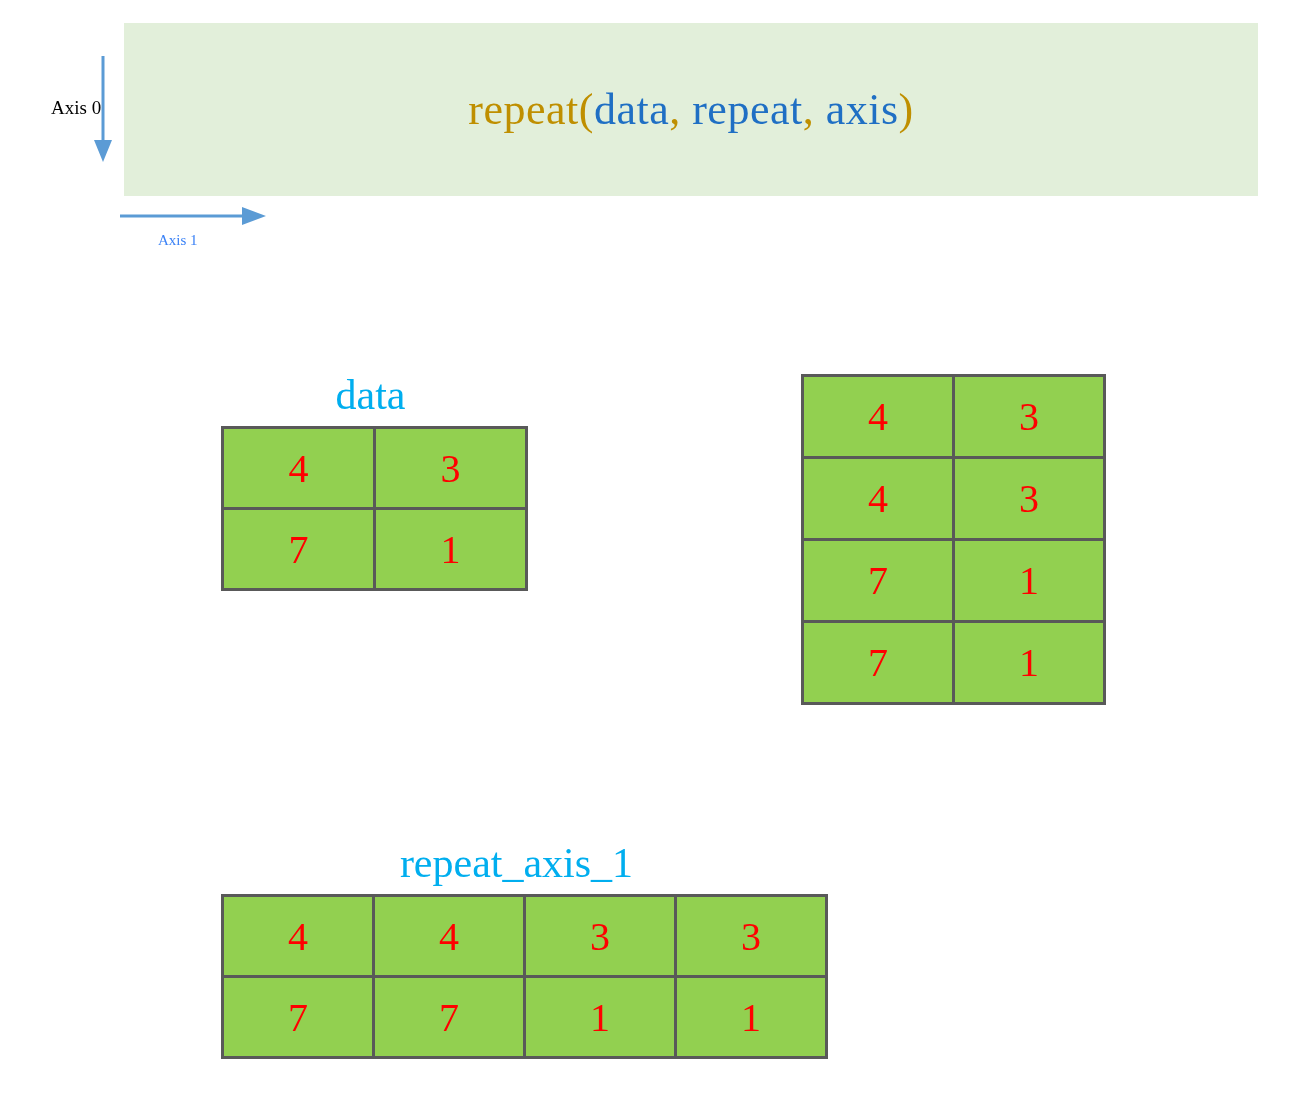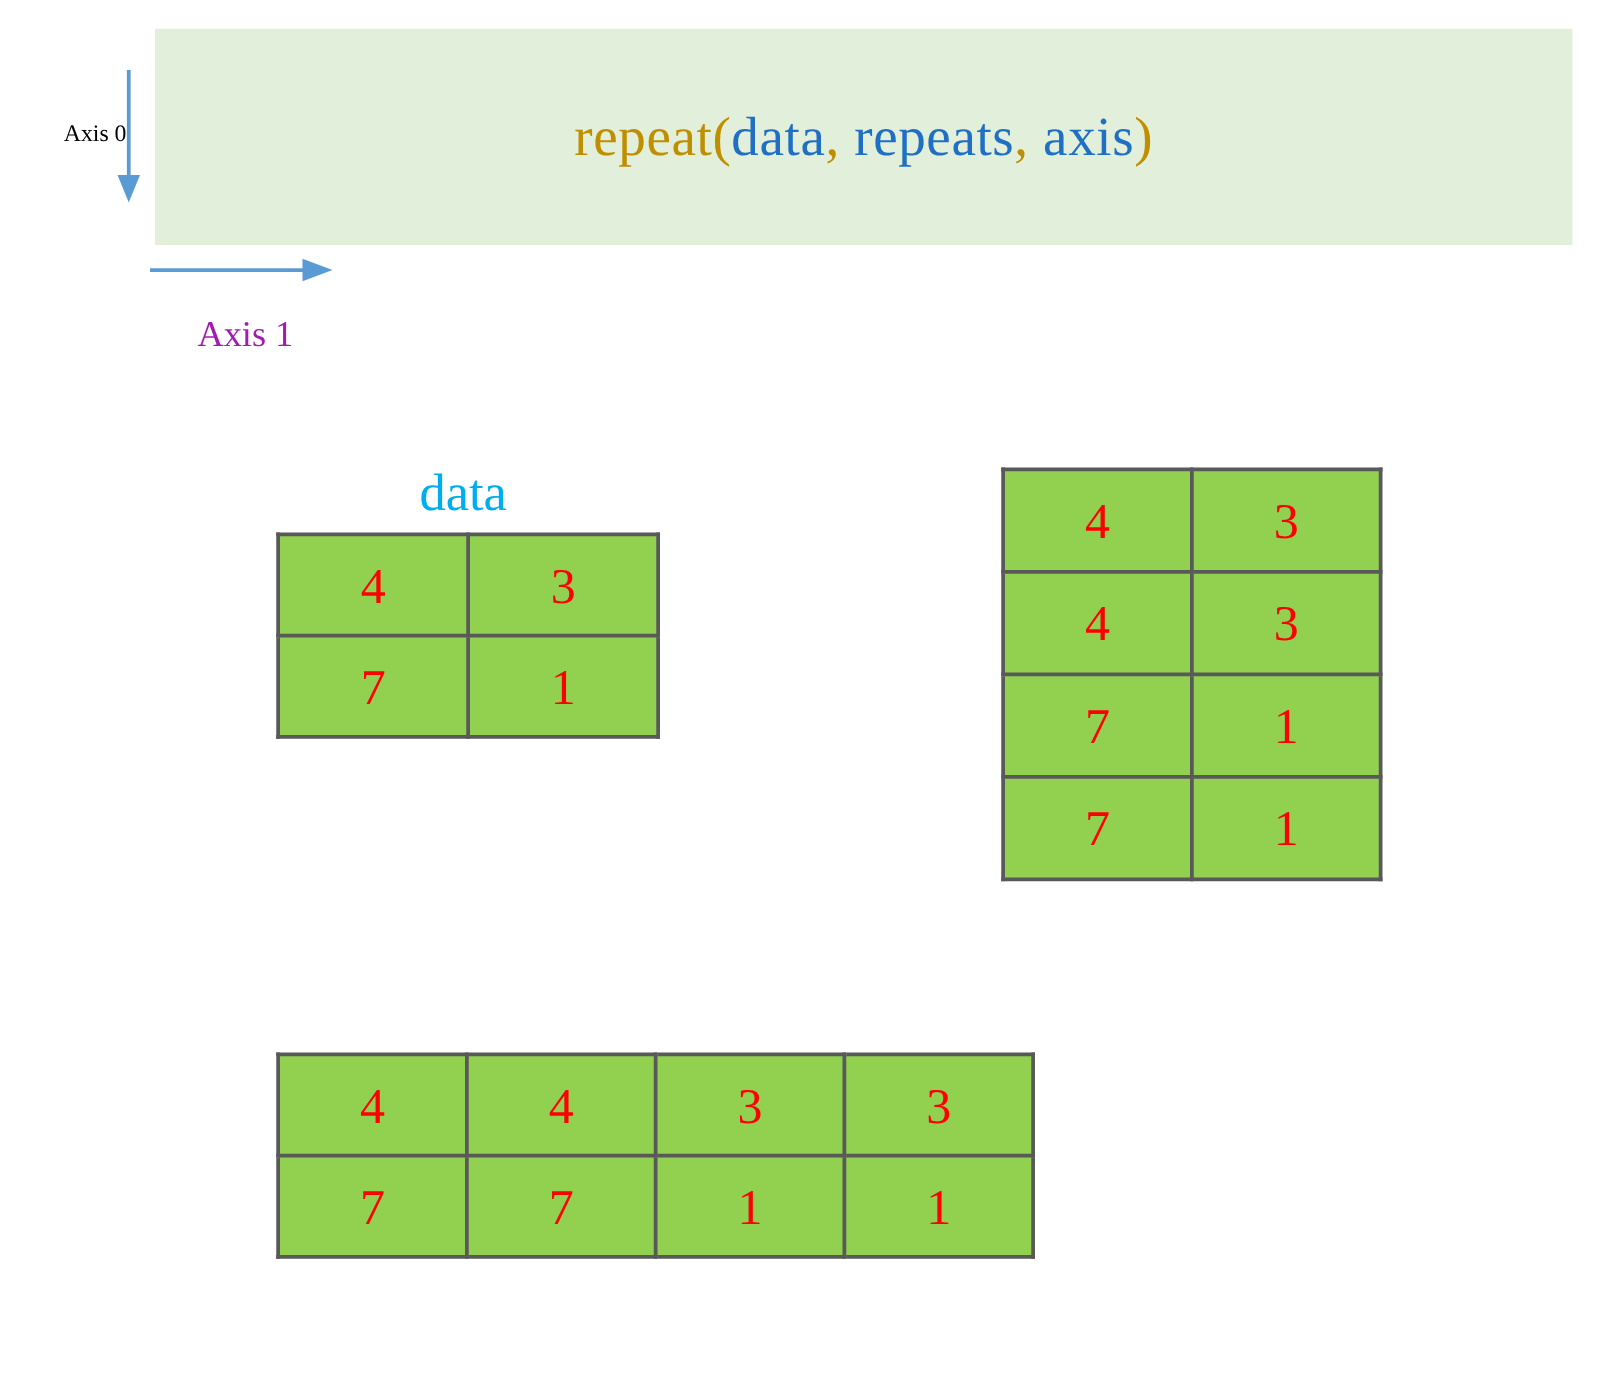--- a/index.html
+++ b/index.html
@@ -74,24 +74,23 @@
   }
   #axis1-arrow {
     position: absolute;
     left: 10px;
     top: 5px;
   }
   #axis1-label {
     position: absolute;
     left: 48px;
     top: 32px;
-    font-size: 29px;
-    color: #a21caf;
+    font-size: 15px;
+    color: #3b82f6;
     white-space: nowrap;
-    margin-top: 20px;
   }
 
   
   .matrix-block { position: absolute; }
   .matrix-caption {
     color: #00AEEF;
     font-size: 42px;
     line-height: 1;
     text-align: center;
     white-space: nowrap;
@@ -125,21 +124,21 @@
   
   #matrix-repeat-axis-1 { left: 221px; top: 842px; }
   #matrix-repeat-axis-1 .matrix-caption { width: 591px; }
   #matrix-repeat-axis-1 .matrix-grid td { width: 148px; height: 78px; }
 </style>
 </head>
 <body>
 
 <div id="header-banner">
   <div id="formula-title">
-    <span class="tok-fn">repeat(</span><span class="tok-arg">data</span><span class="tok-punc">, </span><span class="tok-arg">repeats</span><span class="tok-punc">, </span><span class="tok-arg">axis</span><span class="tok-fn">)</span>
+    <span class="tok-fn">repeat(</span><span class="tok-arg">data</span><span class="tok-punc">, </span><span class="tok-arg">repeat</span><span class="tok-punc">, </span><span class="tok-arg">axis</span><span class="tok-fn">)</span>
   </div>
 </div>
 
 <div id="axis0-group">
   <span id="axis0-label">Axis 0</span>
   <svg id="axis0-arrow" width="22" height="110" viewBox="0 0 22 110">
     <line x1="11" y1="0" x2="11" y2="88" stroke="#5B9BD5" stroke-width="3"></line>
     <polygon points="11,106 2,84 20,84" fill="#5B9BD5"></polygon>
   </svg>
 </div>
@@ -185,20 +184,21 @@
       </tr>
       <tr>
         <td>7</td>
         <td>1</td>
       </tr>
     </tbody>
   </table>
 </div>
 
 <div class="matrix-block" id="matrix-repeat-axis-1">
+  <div class="matrix-caption">repeat_axis_1</div>
   <table class="matrix-grid">
     <tbody>
       <tr>
         <td>4</td>
         <td>4</td>
         <td>3</td>
         <td>3</td>
       </tr>
       <tr>
         <td>7</td>

